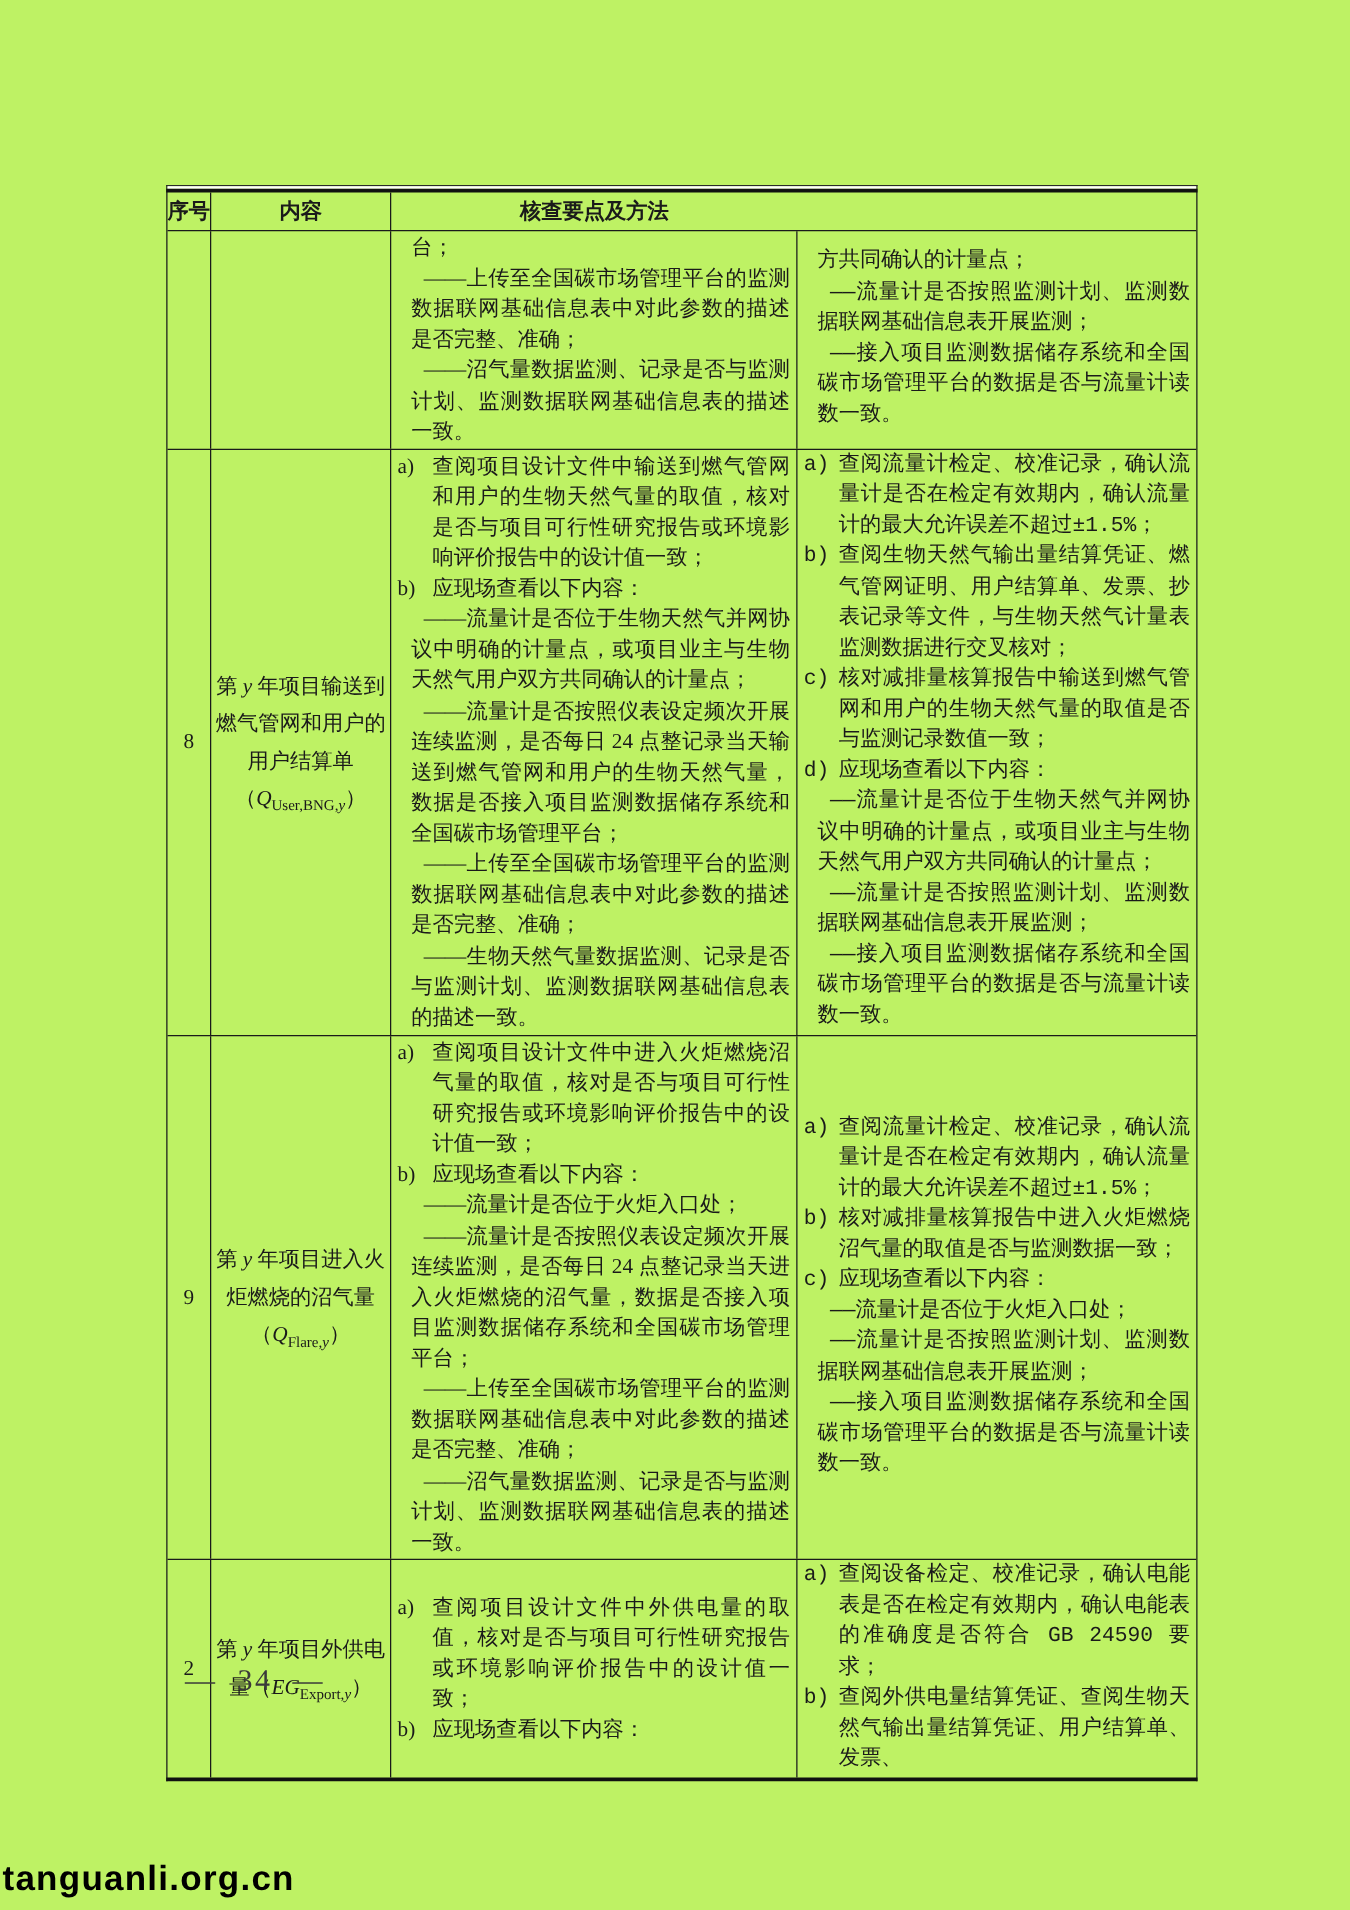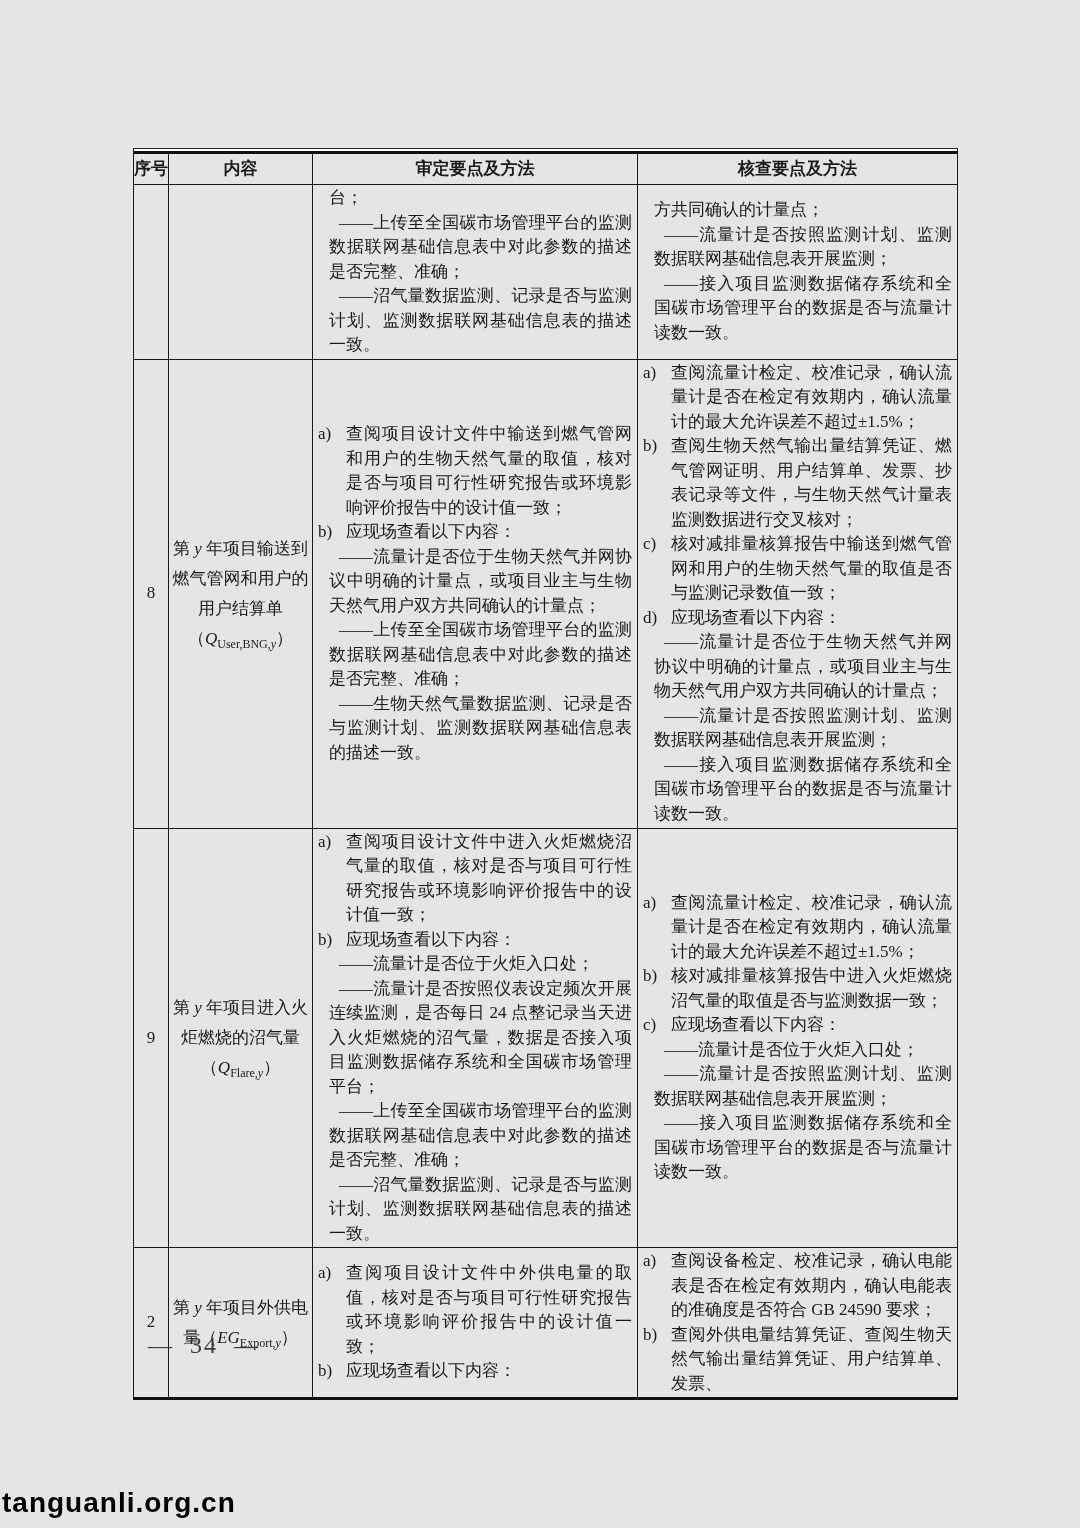--- a/index.html
+++ b/index.html
@@ -1,19 +1,19 @@
 <!DOCTYPE html>
 <html lang="zh"><head>
 <meta charset="utf-8">
 <style>
   html,body{margin:0;padding:0;background:#ffffff;}
   .page{
     position:relative;
     width:1080px;height:1528px;
-    background:#e5e5e5;
+    background:#bef264;
     font-family:"Liberation Serif","DejaVu Serif",serif;
     color:#1a1a1a;
     overflow:hidden;
   }
   .doc-table{
     position:absolute;
     left:133px; top:148px;
     width:823px;
     border-left:1px solid #1a1a1a;
     border-right:1px solid #1a1a1a;
@@ -26,21 +26,21 @@
     grid-template-columns:35px 144px 325px 319px;
     border-top:1px solid #1a1a1a;
   }
   .trow.thead{border-top:none;}
   .tcell{
     border-right:1px solid #1a1a1a;
     display:flex;flex-direction:column;justify-content:center;
     box-sizing:border-box;
     font-size:17px;line-height:24.5px;
   }
-  .tcell:last-child{border-right:none;}
+  .tcell:last-child{border-right:none;font-family:Liberation Mono, monospace;}
   .thead .tcell{
     align-items:center;justify-content:center;
     font-family:"Liberation Sans","DejaVu Sans",sans-serif;
     font-weight:bold;font-size:17px;
     height:30px;line-height:30px;
     white-space:nowrap;overflow:hidden;
   }
   .row-0{min-height:166px;}
   .row-1{min-height:468px;}
   .row-2{min-height:417px;}
@@ -76,21 +76,20 @@
 <div class="page">
 
   <div class="doc-table">
     <div class="rule-thin"></div>
     <div class="rule-gap"></div>
     <div class="rule-thick"></div>
 
     <div class="trow thead">
       <div class="tcell">序号</div>
       <div class="tcell">内容</div>
-      <div class="tcell">审定要点及方法</div>
       <div class="tcell">核查要点及方法</div>
     </div>
 
     <div>
         <div class="trow row-0">
           <div class="tcell num"></div>
           <div class="tcell content">
             <div class="content-inner"></div>
           </div>
           <div class="tcell points">
@@ -122,20 +121,21 @@
             <div class="pwrap">
               <div class="pitem">
                 <span class="pmark">a)</span>
                 <span class="ptext">查阅项目设计文件中输送到燃气管网和用户的生物天然气量的取值，核对是否与项目可行性研究报告或环境影响评价报告中的设计值一致；</span>
               </div>
               <div class="pitem">
                 <span class="pmark">b)</span>
                 <span class="ptext">应现场查看以下内容：</span>
               </div>
               <div class="pdash">——流量计是否位于生物天然气并网协议中明确的计量点，或项目业主与生物天然气用户双方共同确认的计量点；</div>
+              <div class="pdash">——流量计是否按照仪表设定频次开展连续监测，是否每日 24 点整记录当天输送到燃气管网和用户的生物天然气量，数据是否接入项目监测数据储存系统和全国碳市场管理平台；</div>
               <div class="pdash">——上传至全国碳市场管理平台的监测数据联网基础信息表中对此参数的描述是否完整、准确；</div>
               <div class="pdash">——生物天然气量数据监测、记录是否与监测计划、监测数据联网基础信息表的描述一致。</div>
             </div>
           </div>
           <div class="tcell points">
             <div class="pwrap">
               <div class="pitem">
                 <span class="pmark">a)</span>
                 <span class="ptext">查阅流量计检定、校准记录，确认流量计是否在检定有效期内，确认流量计的最大允许误差不超过±1.5%；</span>
               </div>

